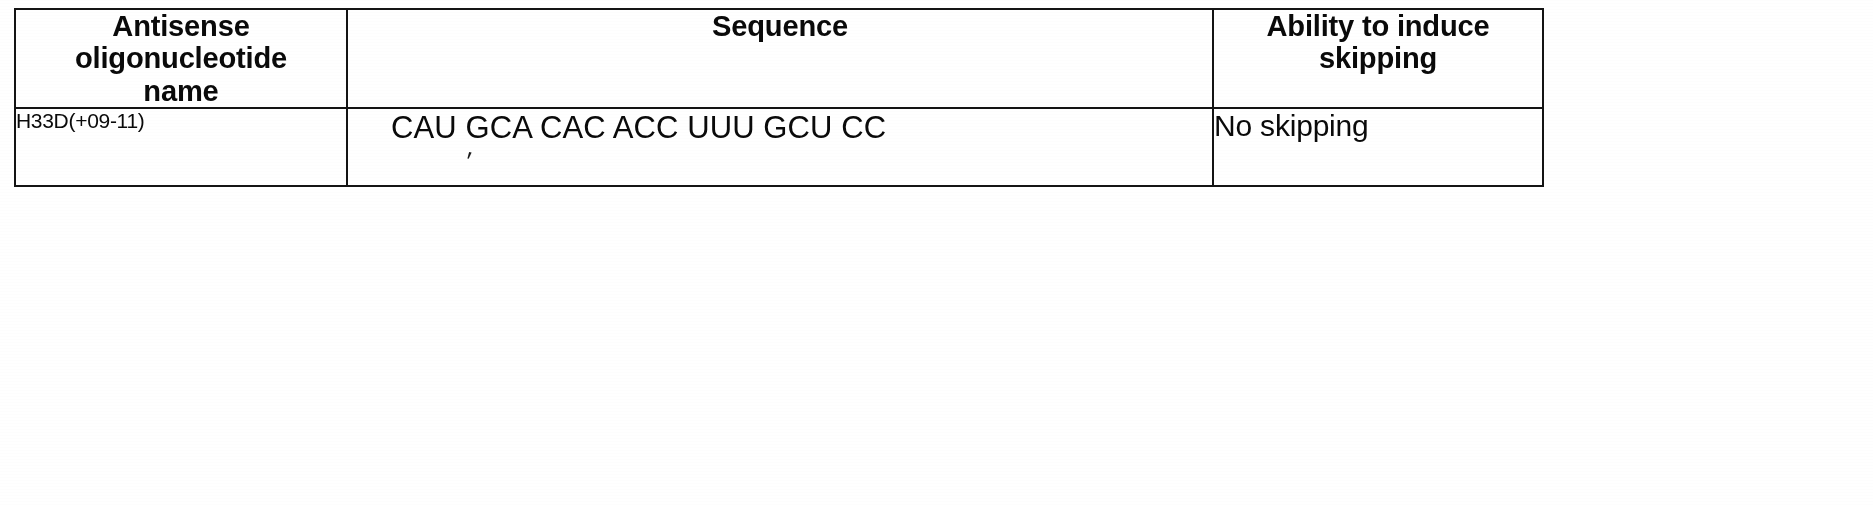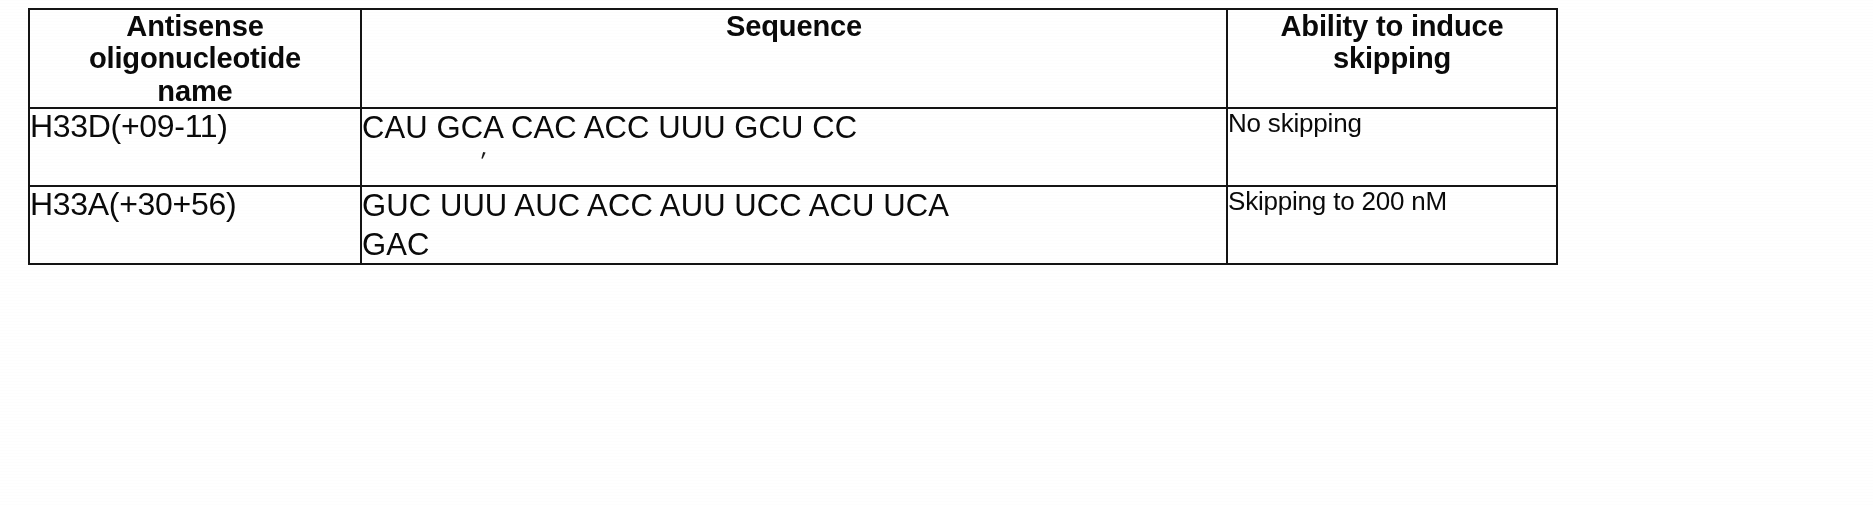--- a/index.html
+++ b/index.html
@@ -20,21 +20,21 @@
   .scan-page {
     position: relative;
     width: 1873px;
     height: 505px;
     background: #ffffff;
   }
 
   
   .table-wrap {
     position: absolute;
-    left: 28px;
+    left: 14px;
     top: 8px;
     width: 1780px;
   }
 
   table.patent-table {
     border-collapse: collapse;
     width: 1528px;
     table-layout: fixed;
     background: #ffffff;
   }
@@ -65,37 +65,37 @@
     transform-origin: center top;
   }
   .hdr-cell .hline { display: block; white-space: nowrap; }
 
   .hdr-name   { padding-left: 10px; padding-right: 10px; }
   .hdr-seq    { padding-top: 9px; }
   .hdr-abil   { padding-left: 8px; padding-right: 8px; }
 
   
   .cell-name {
-    font-size: 32px;
+    font-size: 21px;
     line-height: 1.12;
     padding: 5px 6px 6px 12px;
     white-space: nowrap;
     letter-spacing: -0.3px;
   }
   .cell-seq {
     font-size: 31px;
     line-height: 1.22;
     padding: 5px 8px 6px 12px;
     letter-spacing: 0.1px;
   }
-  .cell-seq .seq-line { display: block; white-space: nowrap; }
+  .cell-seq .seq-line { display: block; white-space: nowrap; margin-left: 43px; }
   .cell-seq .seq-line + .seq-line { margin-top: 1px; }
 
   .cell-ability {
-    font-size: 26px;
+    font-size: 30px;
     line-height: 1.12;
     padding: 5px 6px 6px 12px;
     white-space: nowrap;
     letter-spacing: -0.2px;
   }
 
   
   .ink-artifact {
     display: inline-block;
     margin-left: 118px;
@@ -157,27 +157,19 @@
         <tr>
           <td class="cell-name">H33D(+09-11)</td>
           <td class="cell-seq">
             <span class="seq-line">CAU GCA CAC ACC UUU GCU CC</span>
             <span class="ink-artifact">′</span>
           </td>
           <td class="cell-ability">No skipping</td>
         </tr>
 
 
-        <tr>
-          <td class="cell-name">H33A(+30+56)</td>
-          <td class="cell-seq">
-            <span class="seq-line">GUC UUU AUC ACC AUU UCC ACU UCA</span>
-            <span class="seq-line">GAC</span>
-          </td>
-          <td class="cell-ability">Skipping to 200 nM</td>
-        </tr>
 
 
       </tbody>
     </table>
 
   </div>
 </div>
 
 </body></html>

